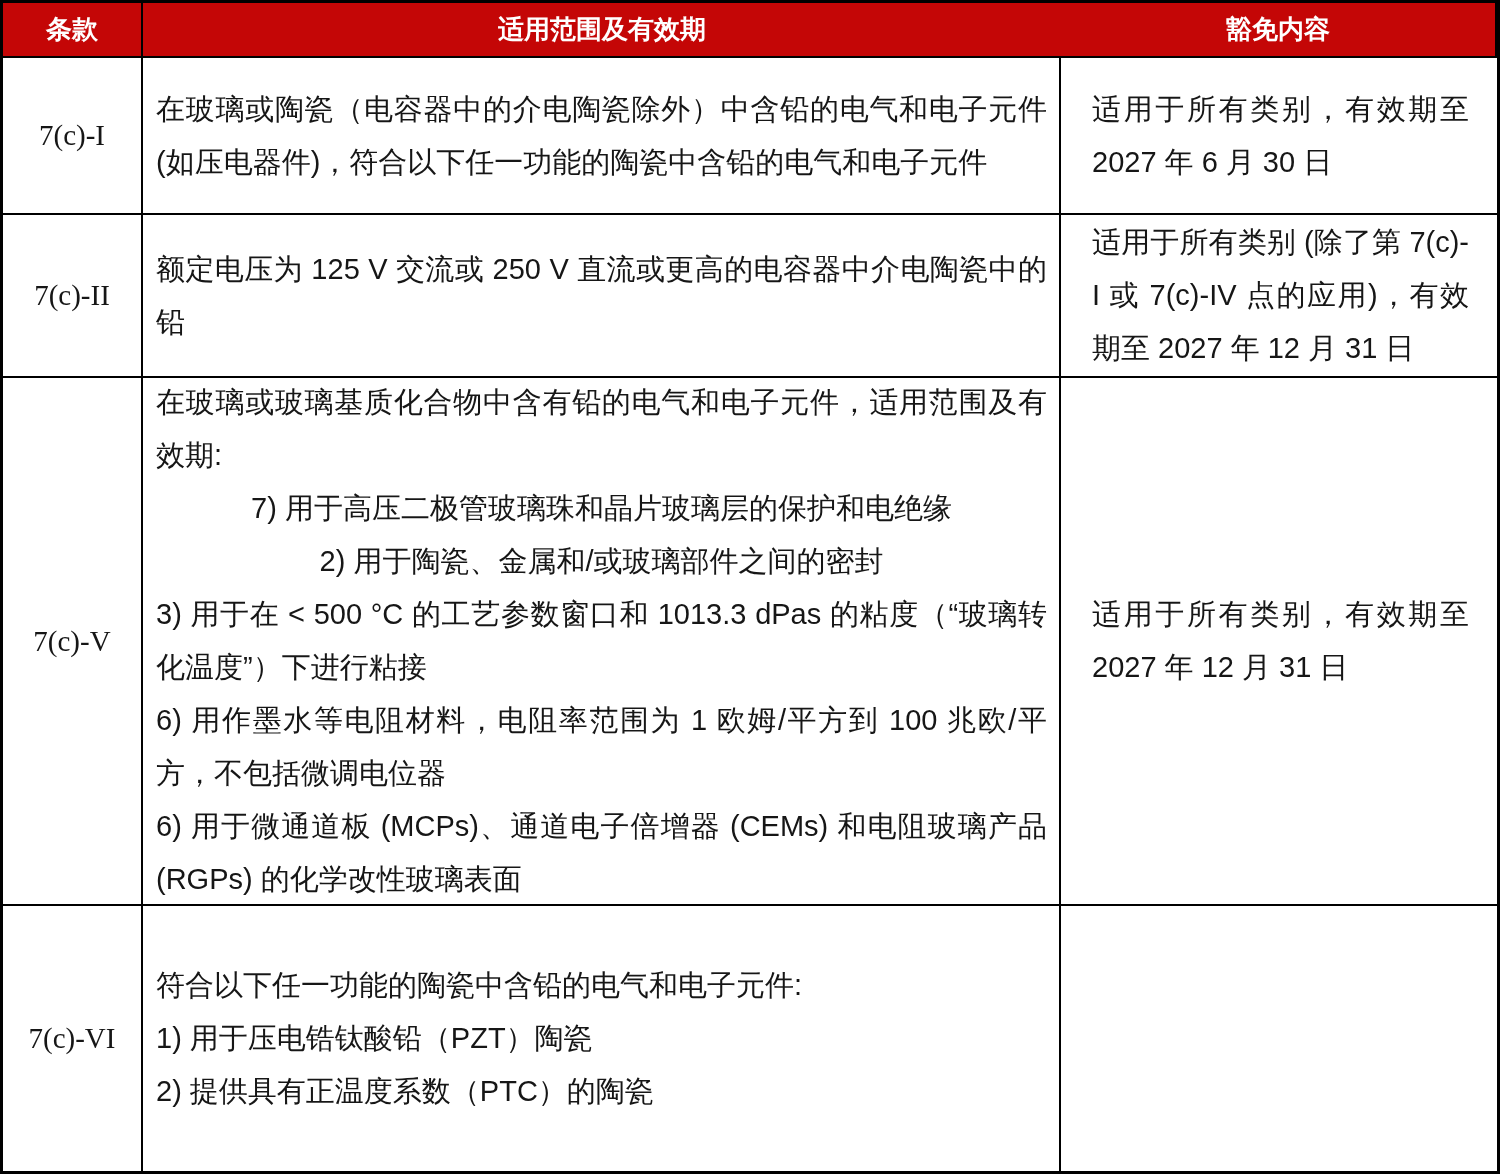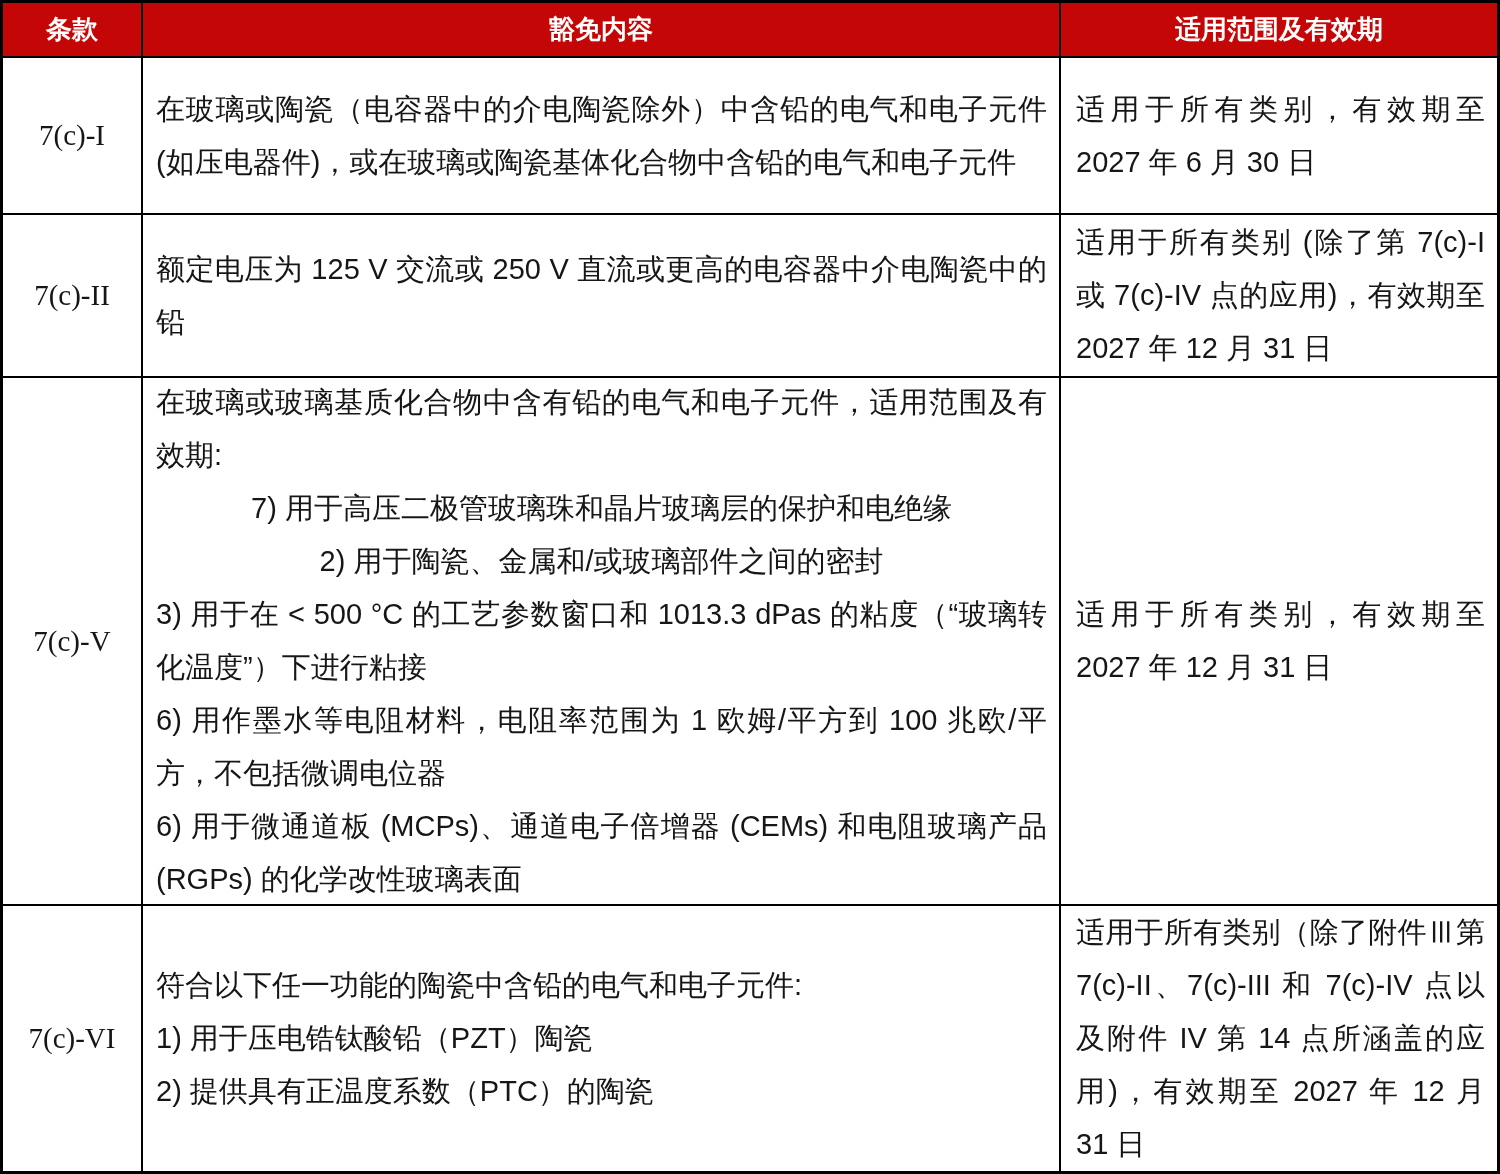--- a/index.html
+++ b/index.html
@@ -54,45 +54,45 @@
     margin:0;
     text-align:justify;
     text-justify:inter-ideograph;
   }
   .scope{
     font-size:29px;
     line-height:53px;
     padding:0 12px 0 15px;
   }
   .scope p{
-    margin:0;
+    margin:16px;
     text-align:justify;
     text-justify:inter-ideograph;
   }
 </style>
 </head>
 <body>
 
 <div class="tbl">
 
   <div class="cell head bR bB">
     <span>条款</span>
   </div>
+  <div class="cell head bB">
+    <span>适用范围及有效期</span>
+  </div>
   <div class="cell head bR bB">
     <span>豁免内容</span>
-  </div>
-  <div class="cell head bB">
-    <span>适用范围及有效期</span>
   </div>
 
   <div class="cell clause bR bB">
     <span>7(c)-I</span>
   </div>
   <div class="cell content bR bB">
-    <p>在玻璃或陶瓷（电容器中的介电陶瓷除外）中含铅的电气和电子元件 (如压电器件)，或在玻璃或陶瓷基体化合物中含铅的电气和电子元件</p>
+    <p>在玻璃或陶瓷（电容器中的介电陶瓷除外）中含铅的电气和电子元件 (如压电器件)，符合以下任一功能的陶瓷中含铅的电气和电子元件</p>
   </div>
   <div class="cell scope bB">
     <p>适用于所有类别，有效期至 2027 年 6 月 30 日</p>
   </div>
 
   <div class="cell clause bR bB">
     <span>7(c)-II</span>
   </div>
   <div class="cell content bR bB">
     <p>额定电压为 125 V 交流或 250 V 直流或更高的电容器中介电陶瓷中的铅</p>
@@ -117,17 +117,14 @@
   </div>
 
   <div class="cell clause bR">
     <span>7(c)-VI</span>
   </div>
   <div class="cell content bR">
     <p>符合以下任一功能的陶瓷中含铅的电气和电子元件:</p>
     <p>1) 用于压电锆钛酸铅（PZT）陶瓷</p>
     <p>2) 提供具有正温度系数（PTC）的陶瓷</p>
   </div>
-  <div class="cell scope">
-    <p>适用于所有类别（除了附件Ⅲ第 7(c)-II、7(c)-III 和 7(c)-IV 点以及附件 IV 第 14 点所涵盖的应用)，有效期至 2027 年 12 月 31 日</p>
-  </div>
 
 </div>
 
 </body></html>

